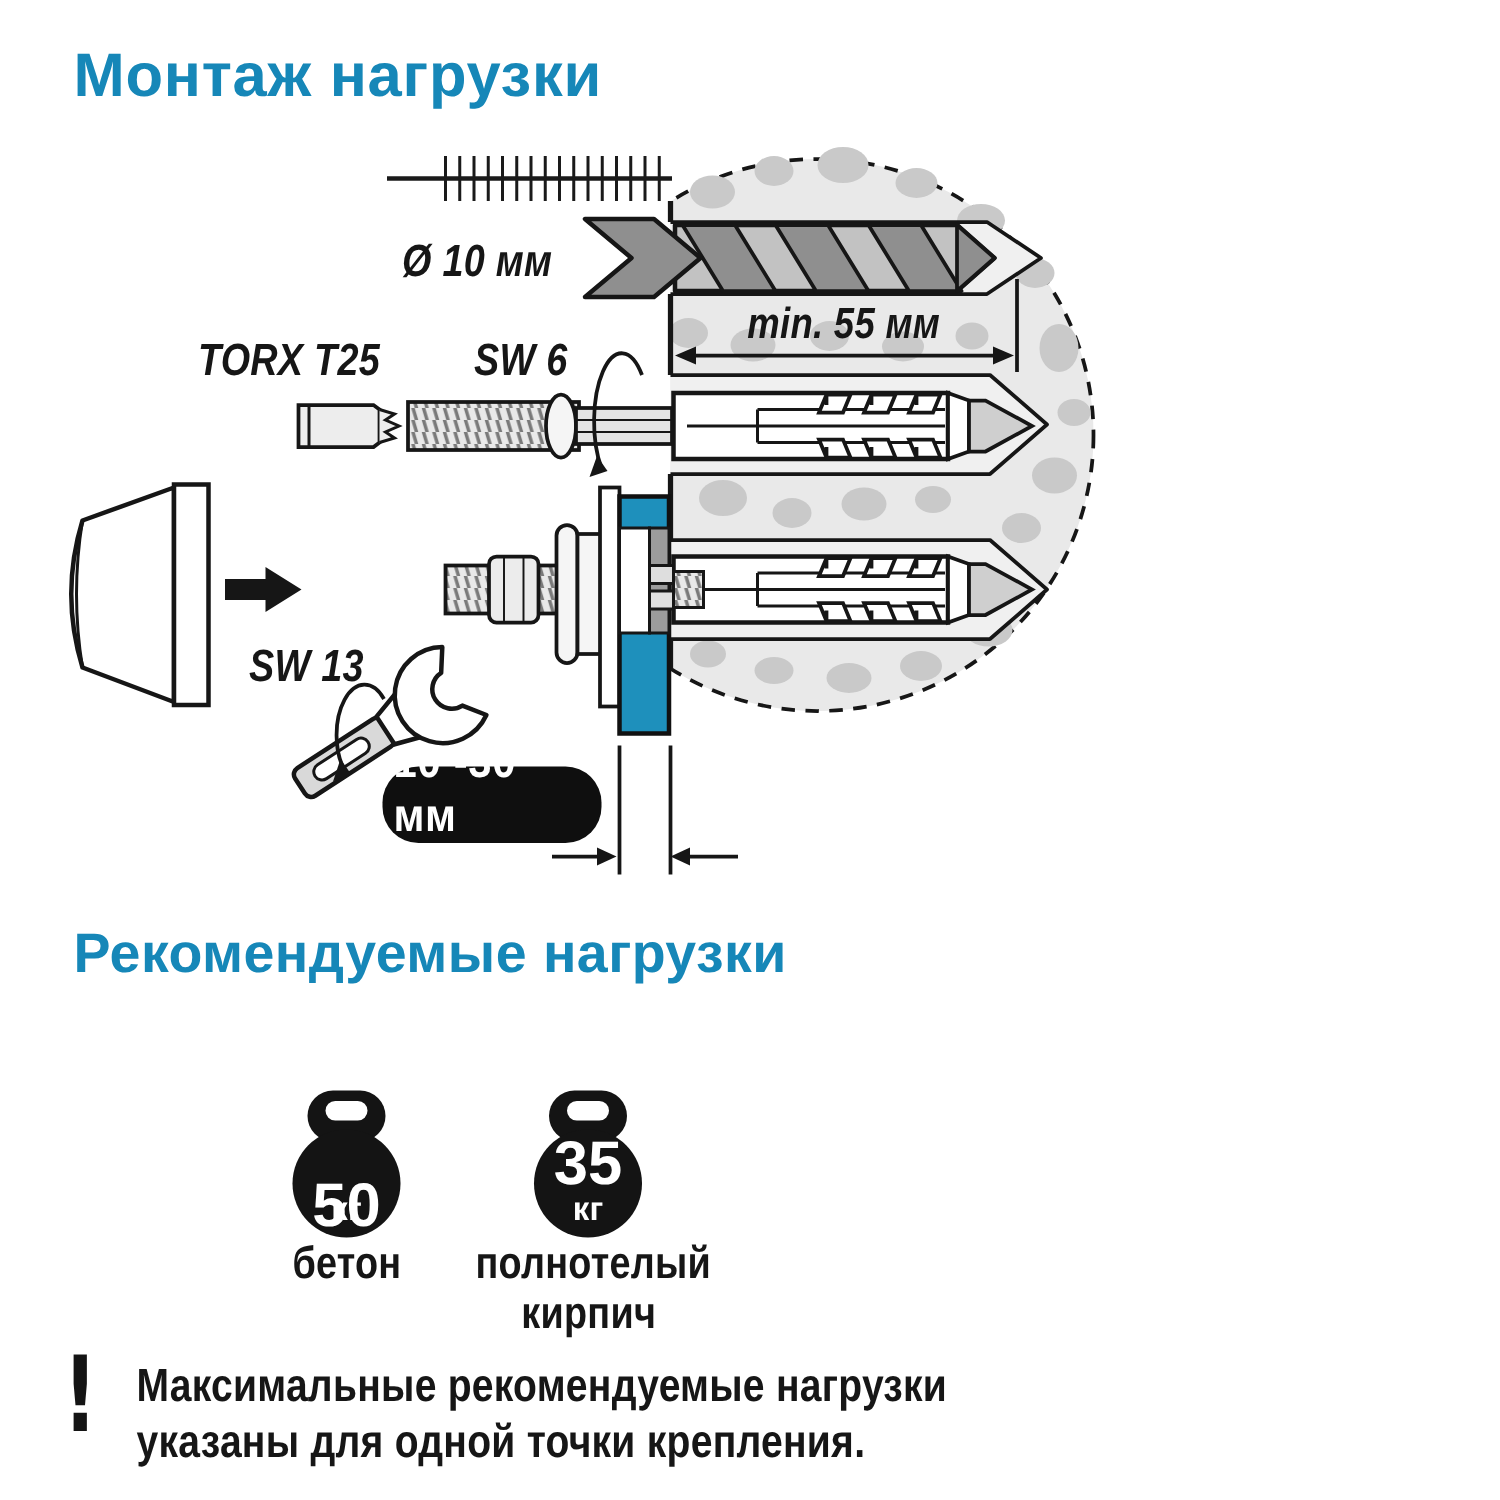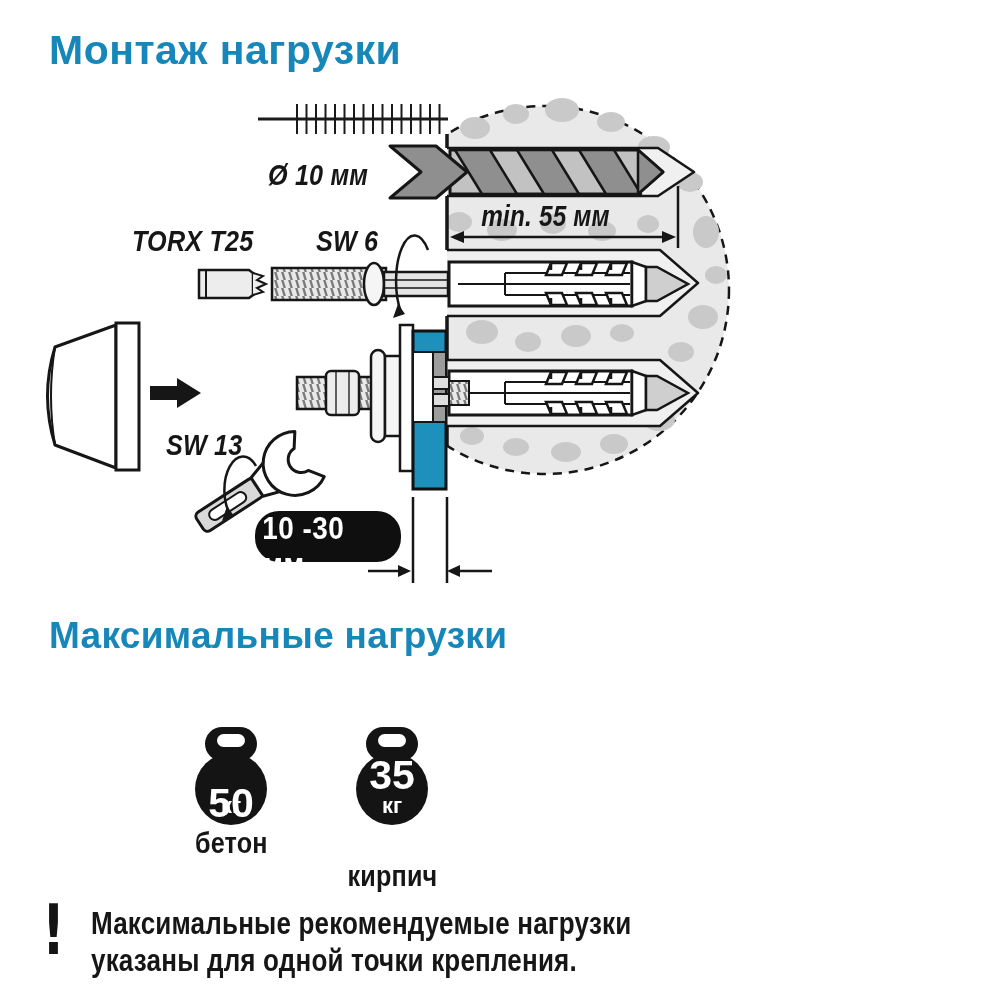--- a/index.html
+++ b/index.html
@@ -7,21 +7,21 @@
         font-family:"Liberation Sans",sans-serif;color:#161616;}
   .page svg{position:absolute;left:0;top:0;}
   .t{position:absolute;white-space:nowrap;line-height:1;}
   .cnd{display:inline-block;font-weight:700;transform:scaleX(0.84);transform-origin:0 50%;letter-spacing:.2px;}
   .cndc{display:inline-block;font-weight:700;transform:scaleX(0.84);transform-origin:50% 50%;letter-spacing:.2px;}
   .ctr{text-align:center;}
   .h1{font-size:41px;font-weight:700;color:#1687b8;letter-spacing:.5px;}
   .h2{font-size:37px;font-weight:700;color:#1687b8;letter-spacing:.3px;}
   .lbl{font-size:30px;font-style:italic;}
   .pill{position:absolute;left:255px;top:511px;width:146px;height:51px;background:#0f0f0f;
-        border-radius:24px;display:flex;align-items:flex-start;justify-content:center;}
+        border-radius:24px;display:flex;align-items:flex-end;justify-content:center;}
   .pill span{color:#fff;font-size:31px;font-weight:700;transform:scaleX(0.9);letter-spacing:.5px;}
   .kbv{font-size:41px;font-weight:700;color:#fff;}
   .kbu{font-size:22px;font-weight:700;color:#fff;}
   .ldl{font-size:30px;}
   .warn{font-size:31px;}
   .mark{font-family:"DejaVu Sans",sans-serif;font-size:70px;font-weight:700;
         transform:scale(0.72,1);transform-origin:0 0;color:#141414;}
 </style>
 </head>
 <body>
@@ -194,36 +194,37 @@
   <g fill="#141414">
     <rect x="366" y="727" width="52" height="34" rx="17"></rect>
     <circle cx="392" cy="789" r="36"></circle>
     <rect x="378" y="734" width="28" height="13" rx="6.5" fill="#fff"></rect>
   </g>
 </svg>
 
 <div class="t h1" style="left:49px;top:30px;">Монтаж нагрузки</div>
 
 <div class="t lbl" style="left:268px;top:160px;"><span class="cnd">Ø 10 мм</span></div>
-<div class="t lbl ctr" style="left:438px;top:202px;width:215px;font-size:29px;"><span class="cndc">min. 55 мм</span></div>
+<div class="t lbl ctr" style="left:455px;top:202px;width:215px;font-size:29px;"><span class="cndc">min. 55 мм</span></div>
 <div class="t lbl" style="left:132px;top:226px;"><span class="cnd">TORX T25</span></div>
 <div class="t lbl" style="left:316px;top:226px;"><span class="cnd">SW 6</span></div>
 <div class="t lbl" style="left:166px;top:430px;"><span class="cnd">SW 13</span></div>
 
 <div class="pill">
       <span>10 -30 мм</span>
     </div>
 
-<div class="t h2" style="left:49px;top:617px;">Максимальные нагрузки</div>
+<div class="t h2" style="left:49px;top:617px;">Рекомендуемые нагрузки</div>
 
 <div class="t kbv ctr" style="left:193px;top:755px;width:76px;margin-top:28px;">50</div>
 <div class="t kbu ctr" style="left:193px;top:795px;width:76px;">кг</div>
 <div class="t kbv ctr" style="left:354px;top:755px;width:76px;">35</div>
 <div class="t kbu ctr" style="left:354px;top:795px;width:76px;">кг</div>
 
 <div class="t ldl ctr" style="left:146px;top:828px;width:170px;"><span class="cndc">бетон</span></div>
+<div class="t ldl ctr" style="left:302px;top:828px;width:180px;"><span class="cndc">полнотелый</span></div>
 <div class="t ldl ctr" style="left:302px;top:861px;width:180px;"><span class="cndc">кирпич</span></div>
 
 <div class="t mark" style="left:42px;top:895px;">!</div>
 <div class="t warn" style="left:91px;top:945px;"><span class="cnd">указаны для одной точки крепления.</span></div>
 <div class="t warn" style="left:91px;top:908px;"><span class="cnd">Максимальные рекомендуемые нагрузки</span></div>
 
 </div>
 
 </body></html>

